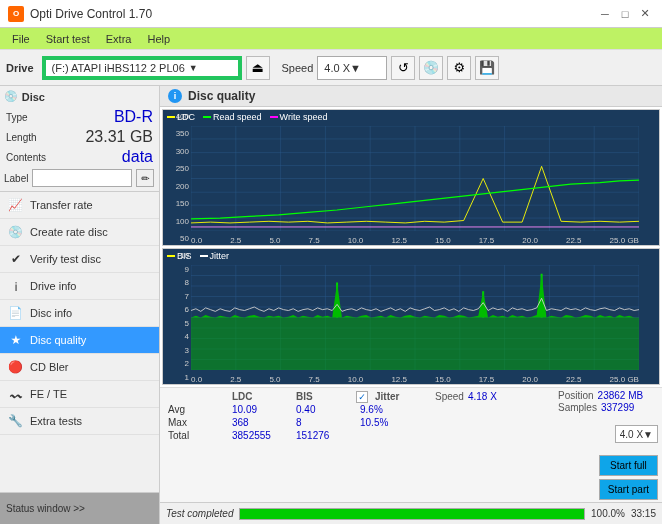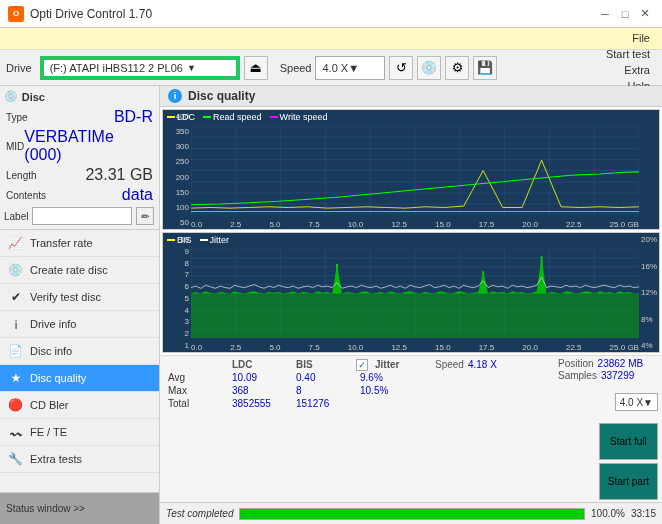--- a/index.html
+++ b/index.html
@@ -7,26 +7,26 @@
     
     
     .titlebar { background: #fff; display: flex; align-items: center; justify-content: space-between; padding: 4px 8px; border-bottom: 1px solid #ccc; height: 28px; }
     .titlebar-left { display: flex; align-items: center; gap: 6px; }
     .titlebar-icon { width: 16px; height: 16px; background: #ff6600; border-radius: 2px; display: flex; align-items: center; justify-content: center; color: white; font-size: 8px; font-weight: bold; }
     .titlebar-title { font-size: 12px; color: #333; }
     .titlebar-controls { display: flex; gap: 2px; }
     .titlebar-btn { width: 18px; height: 18px; display: flex; align-items: center; justify-content: center; font-size: 11px; cursor: pointer; color: #555; border: none; background: transparent; }
 
     
-    .menubar { background: #fef9c3; display: flex; align-items: flex-end; padding: 2px 4px; border-bottom: 1px solid #ddd; height: 22px; flex-direction: column; }
+    .menubar { background: #bef264; display: flex; align-items: flex-end; padding: 2px 4px; border-bottom: 1px solid #ddd; height: 22px; }
     .menubar-item { padding: 2px 8px; font-size: 11px; cursor: pointer; color: #333; }
 
     
     .drivetoolbar { background: #f0f0f0; display: flex; align-items: center; padding: 3px 6px; border-bottom: 1px solid #ccc; height: 36px; gap: 4px; }
-    .drive-label { font-size: 11px; color: #333; font-weight: normal; margin-right: 4px; }
+    .drive-label { font-size: 11px; color: #333; font-weight: bold; margin-right: 4px; }
     .drive-select { display: flex; align-items: center; background: white; border: 4px solid #22c55e; padding: 2px 6px; font-size: 11px; color: #333; height: 24px; min-width: 200px; cursor: pointer; }
     .drive-select-arrow { margin-left: 4px; font-size: 9px; }
     .toolbar-icon-btn { width: 24px; height: 24px; display: flex; align-items: center; justify-content: center; border: 1px solid #bbb; background: #f5f5f5; cursor: pointer; font-size: 13px; }
     .speed-label { font-size: 11px; color: #333; margin-left: 8px; }
     .speed-select { display: flex; align-items: center; background: white; border: 1px solid #aaa; padding: 2px 6px; font-size: 11px; color: #333; height: 24px; width: 70px; cursor: pointer; }
 
     
     .main { display: flex; height: calc(524px - 28px - 22px - 36px); }
 
     
@@ -98,21 +98,21 @@
     .stats-cell { font-size: 10px; color: #333; padding: 1px 4px; min-width: 60px; }
     .stats-cell.blue { color: #0000cc; }
     .stats-cell.header { font-weight: bold; color: #555; }
     .checkbox-jitter { display: flex; align-items: center; gap: 3px; }
     .checkbox { width: 12px; height: 12px; border: 1px solid #aaa; background: white; display: flex; align-items: center; justify-content: center; font-size: 9px; color: #0066cc; }
     .speed-info { display: flex; flex-direction: column; gap: 1px; min-width: 100px; }
     .speed-row { display: flex; gap: 4px; align-items: center; }
     .speed-key { font-size: 10px; color: #555; }
     .speed-val { font-size: 10px; color: #0000cc; }
     .buttons-col { display: flex; flex-direction: column; gap: 3px; padding-left: 4px; }
-    .action-btn { font-size: 10px; padding: 12px 8px; border: 1px solid #aaa; background: #0f766e; cursor: pointer; white-space: nowrap; }
+    .action-btn { font-size: 10px; padding: 4px 8px; border: 1px solid #aaa; background: #0ea5e9; cursor: pointer; white-space: nowrap; }
 
     .speed-dropdown { display: flex; align-items: center; background: white; border: 1px solid #aaa; padding: 1px 4px; font-size: 10px; color: #333; height: 18px; cursor: pointer; }
   </style>
 </head>
 <body>
 
 <div class="titlebar">
   <div class="titlebar-left">
     <div class="titlebar-icon">O</div>
     <span class="titlebar-title">Opti Drive Control 1.70</span>
@@ -154,24 +154,20 @@
   <div class="sidebar">
 
     <div class="disc-panel">
       <div class="disc-header">
         <span>💿</span>
         <span class="disc-header-label">Disc</span>
       </div>
       <div class="disc-info-row">
         <span class="disc-info-key">Type</span>
         <span class="disc-info-val">BD-R</span>
-      </div>
-      <div class="disc-info-row">
-        <span class="disc-info-key">MID</span>
-        <span class="disc-info-val">VERBATIMe (000)</span>
       </div>
       <div class="disc-info-row">
         <span class="disc-info-key">Length</span>
         <span class="disc-info-val black">23.31 GB</span>
       </div>
       <div class="disc-info-row">
         <span class="disc-info-key">Contents</span>
         <span class="disc-info-val">data</span>
       </div>
       <div class="label-row">
@@ -331,27 +327,20 @@
           <span class="y-label">8</span>
           <span class="y-label">7</span>
           <span class="y-label">6</span>
           <span class="y-label">5</span>
           <span class="y-label">4</span>
           <span class="y-label">3</span>
           <span class="y-label">2</span>
           <span class="y-label">1</span>
         </div>
 
-        <div class="y-axis-right">
-          <span class="y-label-right">20%</span>
-          <span class="y-label-right">16%</span>
-          <span class="y-label-right">12%</span>
-          <span class="y-label-right">8%</span>
-          <span class="y-label-right">4%</span>
-        </div>
 
         <div class="chart-grid">
           <svg class="grid-svg" viewBox="0 0 460 120" preserveAspectRatio="none" xmlns="http://www.w3.org/2000/svg">
             <rect width="460" height="120" fill="#1a3a5c"></rect>
 
             <line x1="0" y1="0" x2="460" y2="0" stroke="#2a5a8c" stroke-width="0.5"></line>
             <line x1="0" y1="12" x2="460" y2="12" stroke="#2a5a8c" stroke-width="0.5"></line>
             <line x1="0" y1="24" x2="460" y2="24" stroke="#2a5a8c" stroke-width="0.5"></line>
             <line x1="0" y1="36" x2="460" y2="36" stroke="#2a5a8c" stroke-width="0.5"></line>
             <line x1="0" y1="48" x2="460" y2="48" stroke="#2a5a8c" stroke-width="0.5"></line>

